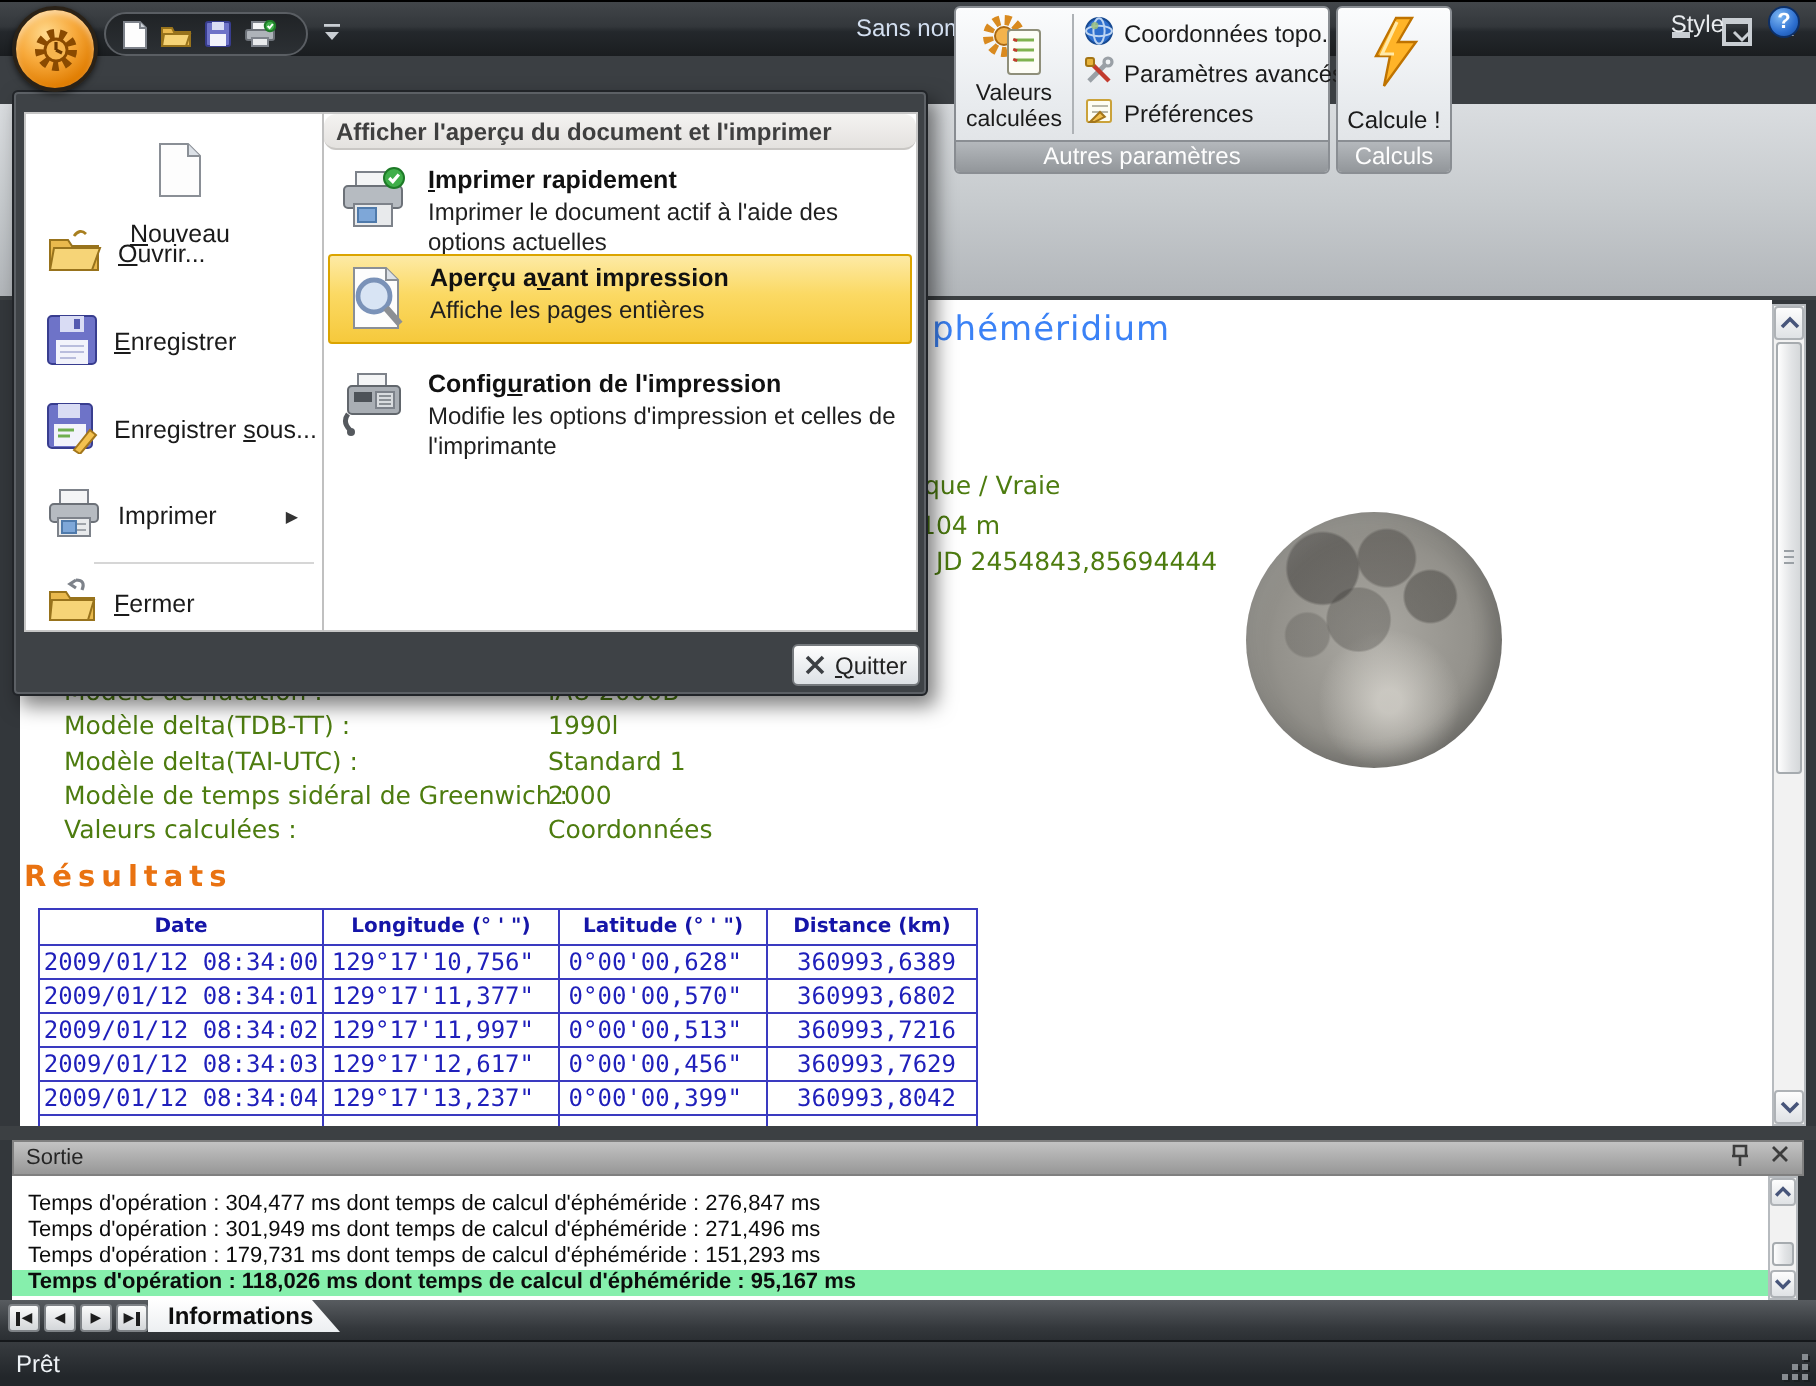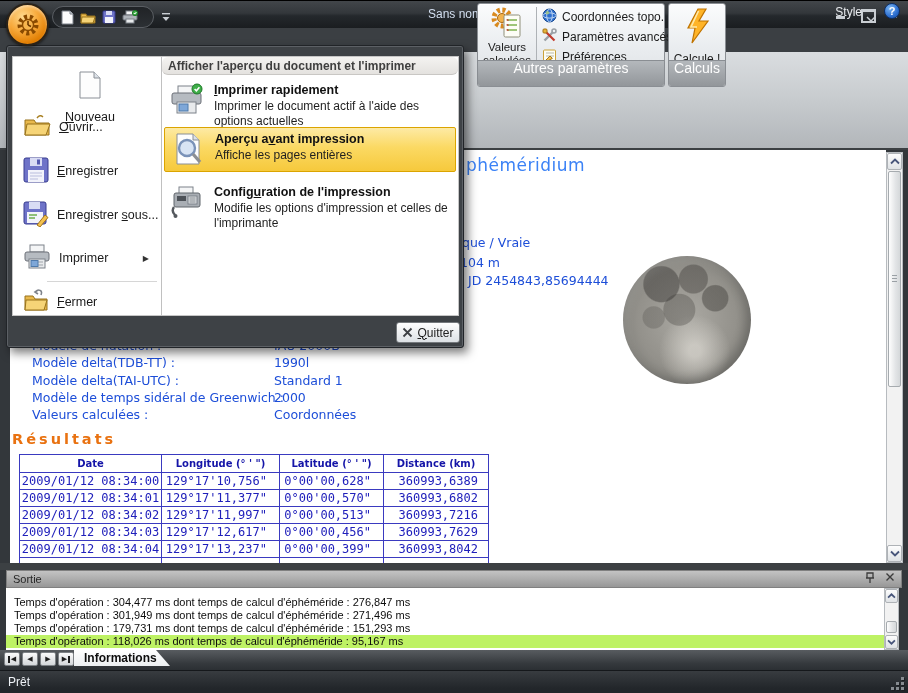--- a/index.html
+++ b/index.html
@@ -56,24 +56,24 @@
     left:0; top:52px; width:908px; height:98px;
     background:linear-gradient(#dadde0 0%, #c7cbce 50%, #b2b6ba 100%);
     border-bottom:2px solid #3c4043;
   }
   .rgroup {
     position:absolute; top:3px; height:84px; border:1px solid #8a8e93; border-radius:3px;
     background:linear-gradient(#fbfcfd 0%, #e9ecef 55%, #dde0e3 100%);
     box-shadow:inset 0 1px 0 #fff;
   }
   .rgroup-caption {
-    position:absolute; left:0; right:0; bottom:0; height:26px;
+    position:absolute; left:0; right:0; bottom:0; height:16px;
     background:linear-gradient(#b4b8bc,#92969a);
     border-top:1px solid #8a8e93; border-radius:0 0 2px 2px;
-    color:#fdfdfd; font-size:14px; text-align:center; line-height:14px;
+    color:#fdfdfd; font-size:12px; text-align:center; line-height:14px;
   }
   .bigbtn {
     position:absolute; display:flex; flex-direction:column; align-items:center;
     font-size:11.5px; color:#1b1b1b; line-height:1.15; text-align:center;
   }
   .smallbtns { position:absolute; left:58px; top:3px; width:128px; border-left:1px solid #aeb2b6; padding-left:5px; }
   .sbtn { display:flex; align-items:center; gap:5px; height:20px; font-size:12px; color:#1b1b1b; white-space:nowrap; }
   .vc-icon { position:relative; width:34px; height:34px; }
 
   
@@ -118,21 +118,21 @@
     display:flex; align-items:center; justify-content:center; gap:4px;
     font-size:12px; color:#222;
   }
 
   
   .document {
     left:10px; top:150px; width:876px; height:416px; background:#fff; overflow:hidden;
     font-family:"DejaVu Sans", sans-serif;
   }
   .doc-heading { color:#3b82f6; font-weight:normal; font-size:17px; letter-spacing:.5px; }
-  .doc-blue { color:#1d4ed8; font-size:12.5px; }
+  .doc-blue { color:#4d7c0f; font-size:12.5px; }
   .results-heading { color:#e97211; font-weight:bold; font-size:14.5px; letter-spacing:3px; }
   .moon {
     left:613px; top:106px; width:128px; height:128px; border-radius:50%;
     background:
       radial-gradient(circle at 30% 22%, rgba(52,50,48,.45) 0 13%, transparent 14%),
       radial-gradient(circle at 55% 18%, rgba(58,55,52,.40) 0 11%, transparent 12%),
       radial-gradient(circle at 72% 33%, rgba(62,60,56,.45) 0 10%, transparent 11%),
       radial-gradient(circle at 44% 42%, rgba(72,70,66,.35) 0 15%, transparent 16%),
       radial-gradient(circle at 24% 48%, rgba(80,78,74,.30) 0 9%, transparent 10%),
       radial-gradient(circle at 56% 74%, rgba(238,235,228,.55) 0 5%, transparent 30%),
@@ -171,21 +171,21 @@
   
   .sortie-sep { left:0; top:563px; width:908px; height:7px; background:#3c4043; }
   .sortie-header {
     left:6px; top:570px; width:896px; height:18px;
     background:linear-gradient(#c3c3c3,#979797); border:1px solid #808080;
     color:#262626; font-size:11px; padding:2px 8px 0 6px;
   }
   .sortie-tools { position:absolute; right:6px; top:1px; display:flex; gap:10px; color:#3c3c3c; }
   .sortie-content { left:6px; top:588px; width:878px; height:62px; background:#fff; overflow:hidden; }
   .sline { position:absolute; left:0; width:100%; height:13px; font-size:11px; color:#0c0c0c; padding-left:8px; white-space:nowrap; }
-  .sline.sel { background:#bef264; }
+  .sline.sel { background:#86efac;font-weight:bold; }
   .sortie-scroll { left:884px; top:588px; width:15px; height:62px; }
   .sb-btn.small { height:14px; }
 
   
   .tabstrip { left:0; top:650px; width:908px; height:20px;
     background:linear-gradient(#585c60,#34383c 70%, #2b2f33); }
   .navbtns { position:absolute; left:4px; top:2px; display:flex; gap:2px; }
   .navbtn {
     width:16px; height:14px; background:linear-gradient(#fbfbfb,#d3d6d9);
     border:1px solid #7e8286; border-radius:2px;

